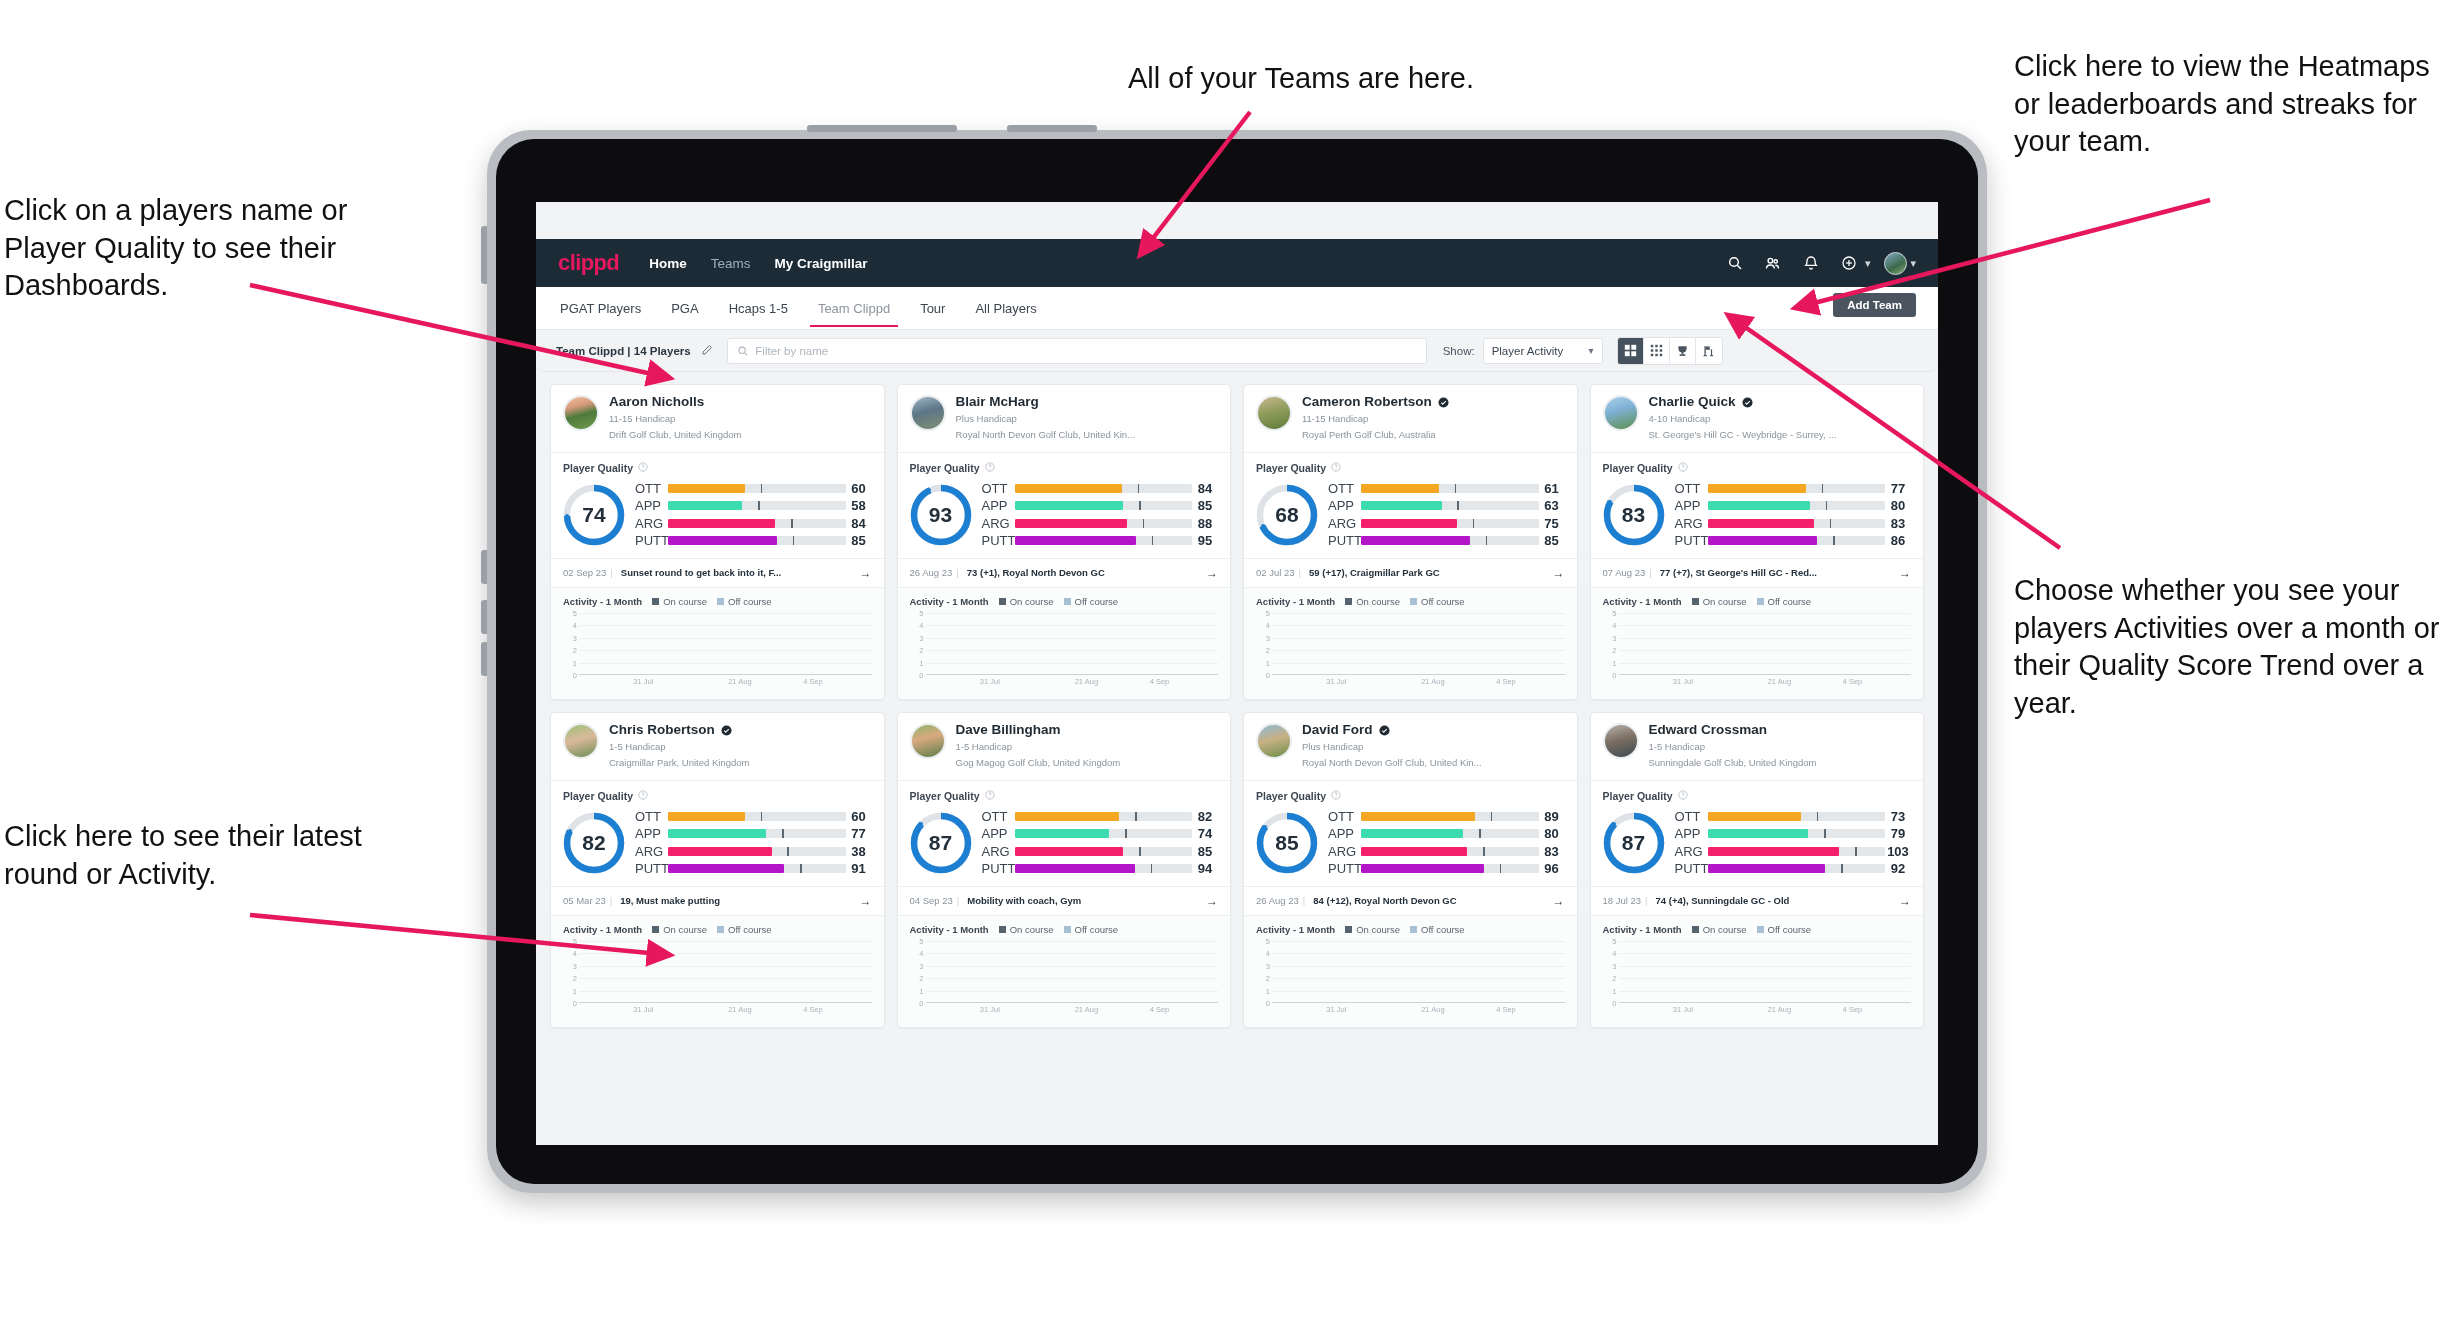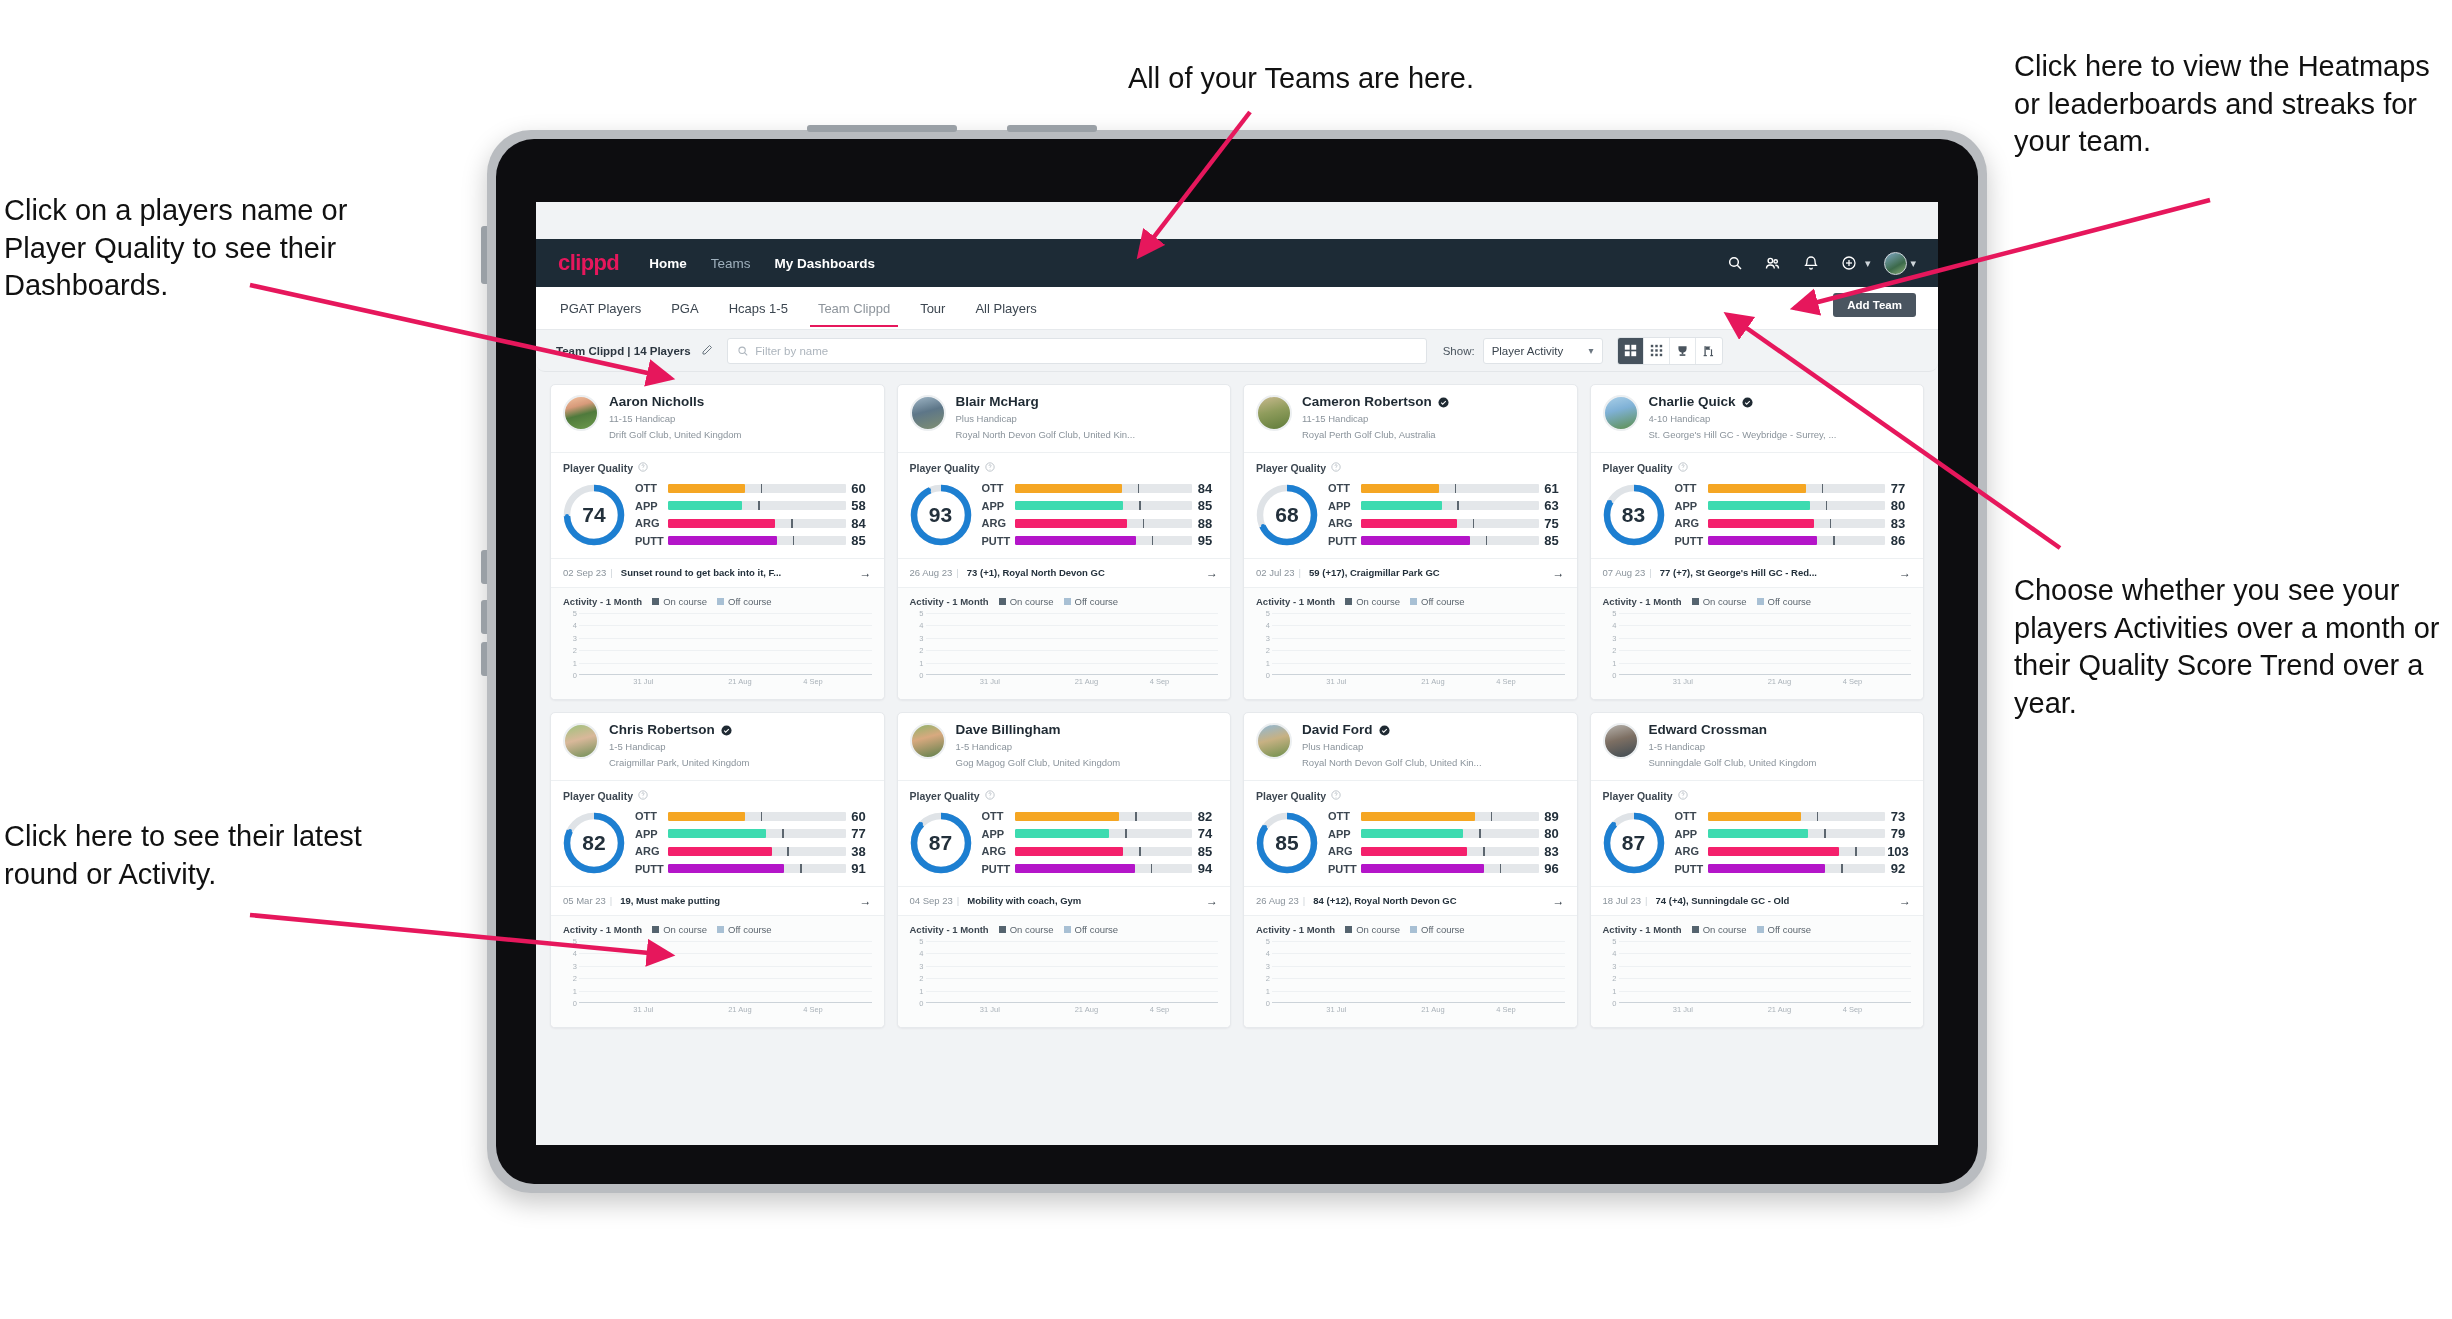--- a/index.html
+++ b/index.html
@@ -164,21 +164,21 @@
   .ring svg { transform: rotate(-90deg); display:block; }
   .ring .val {
     position:absolute; inset:0; display:flex; align-items:center; justify-content:center;
     font-size: 21px; font-weight: 700; color:#23303b;
   }
   .ring .dot { position:absolute; width:4px; height:4px; border-radius:50%; background:#1d7fd1; }
 
   .metrics { flex:1; }
   .mrow { display:flex; align-items:center; height: 14px; margin-bottom: 3.5px; }
   .mrow:last-child { margin-bottom:0; }
-  .mlab { width: 33px; font-size: 11px; color:#3c4650; font-weight:700; }
+  .mlab { width: 33px; font-size: 13px; color:#3c4650; font-weight:400; }
   .mtrack { flex:1; height: 9px; background:#e4e7ea; border-radius:1px; position:relative; overflow:hidden; }
   .mfill { position:absolute; left:0; top:0; bottom:0; border-radius:1px; }
   .mtick { position:absolute; top:0; bottom:0; width:1.5px; background:#5c666f; }
   .mval { width: 26px; text-align:center; font-size: 13px; font-weight:700; color:#23303b; }
 
   .round-row {
     border-top:1px solid #edf0f2; padding: 7px 12px; display:flex; align-items:center;
     font-size: 9.5px; color:#8a939b; white-space:nowrap; overflow:hidden;
   }
   .round-row b { color:#23303b; font-weight:700; margin-left:4px; overflow:hidden; text-overflow:ellipsis; }
@@ -220,21 +220,21 @@
     <div class="side-btn sb2"></div>
     <div class="side-btn sb3"></div>
     <div class="side-btn sb4"></div>
     <div id="bezel">
       <div id="screen">
 
         <div id="appbar">
           <div class="brand">clippd</div>
           <div class="navlink">Home</div>
           <div class="navlink dim">Teams</div>
-          <div class="navlink">My Dashboards</div>
+          <div class="navlink">My Craigmillar</div>
           <div class="spacer"></div>
           <div class="hdr-ico">
             <svg width="16" height="16" viewBox="0 0 24 24" fill="none" stroke="#ffffff" stroke-width="2.2">
                 <circle cx="10.5" cy="10.5" r="6.5"></circle>
                 <line x1="15.5" y1="15.5" x2="21" y2="21"></line>
               </svg>
           </div>
           <div class="hdr-ico">
             <svg width="17" height="17" viewBox="0 0 24 24" fill="none" stroke="#ffffff" stroke-width="2">
                 <circle cx="9" cy="8" r="3.2"></circle>

